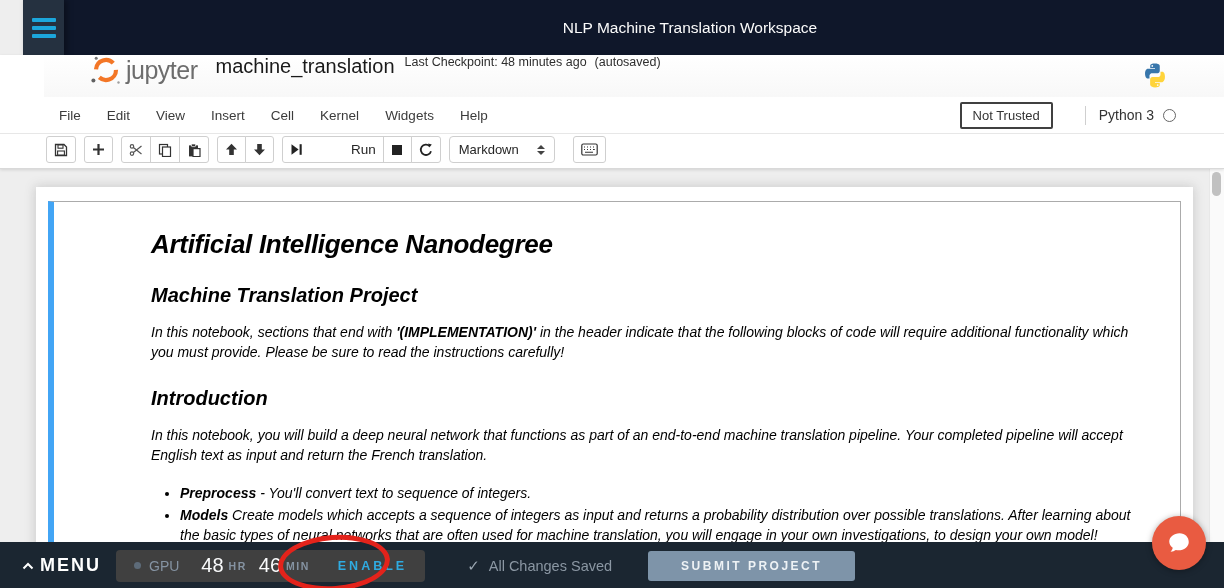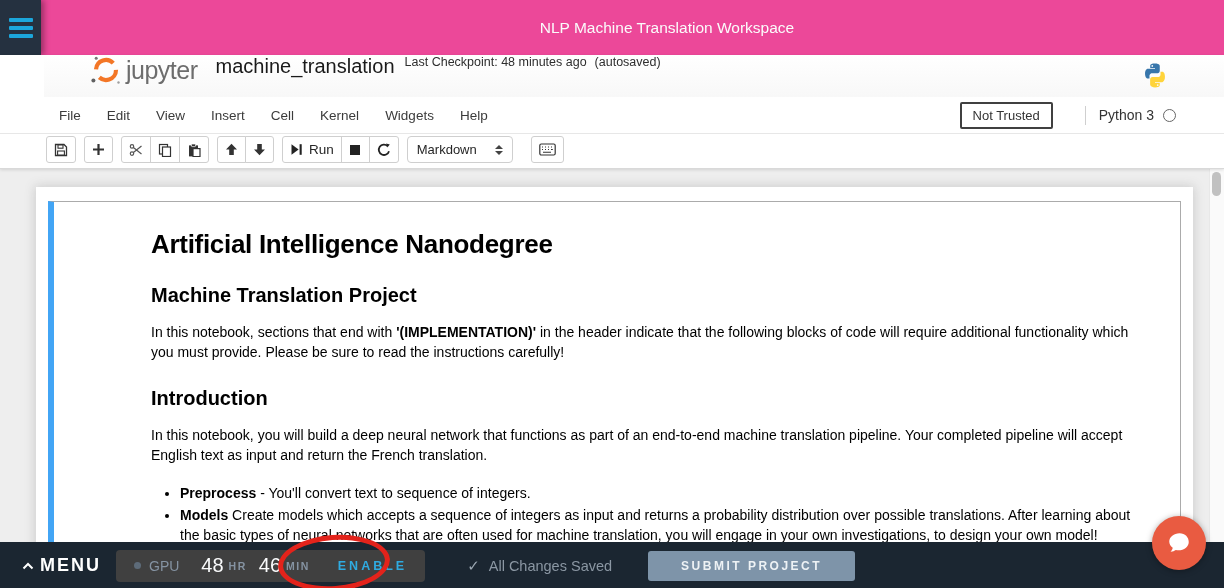--- a/index.html
+++ b/index.html
@@ -1,20 +1,20 @@
 <!DOCTYPE html>
 <html><head>
 <meta charset="utf-8">
 <style>
   * { margin:0; padding:0; box-sizing:border-box; }
   body { font-family:"Liberation Sans", sans-serif; background:#888; }
   .screen { position:relative; width:1224px; height:588px; overflow:hidden; background:#eee; }
 
   
-  .appbar { position:relative; height:55px; background:#ec4899; }
+  .appbar { position:relative; height:55px; background:#0f172a;margin-left:23px; }
   .appbar-rail { position:absolute; left:0; top:0; width:41px; height:55px; background:#253140;
                  box-shadow:3px 0 6px rgba(0,0,0,.35); display:flex; align-items:center; justify-content:center; cursor:pointer; }
   .hamburger { display:flex; flex-direction:column; gap:4px; }
   .hamburger span { width:24px; height:4px; background:#1ca6db; border-radius:1px; }
   .appbar-title { position:absolute; left:667px; top:0; transform:translateX(-50%); line-height:55px;
                   color:#fbfbfb; font-size:15.5px; white-space:nowrap; }
 
   
   .nb-chrome { background:#fff; border-bottom:1px solid #d9d9d9; box-shadow:0 1px 3px rgba(0,0,0,.12); position:relative; z-index:2; }
   .jp-header { height:42px; display:flex; align-items:flex-start; padding-left:46px; background:linear-gradient(180deg,#ffffff,#f8f8f8); position:relative;margin-left:44px; }
@@ -29,39 +29,39 @@
   .menu-item { padding:9px 13px; cursor:pointer; }
   .menubar-right { margin-left:auto; display:flex; align-items:center; padding-right:48px; }
   .not-trusted { border:2px solid #404040; border-radius:2px; padding:4px 11px; font-size:13px; color:#333; background:#fff; margin-right:32px; cursor:pointer; }
   .mb-divider { width:1px; height:19px; background:#cfcfcf; margin-right:13px; }
   .kernel-name { font-size:14px; color:#333; margin-right:9px; }
   .kernel-ind { width:13px; height:13px; border:1.6px solid #666; border-radius:50%; }
 
   .toolbar { height:34px; display:flex; align-items:flex-start; padding:2px 0 0 46px; background:#fff; }
   .grp { display:inline-flex; margin-right:8px; }
   .btn { height:27px; min-width:29px; display:inline-flex; align-items:center; justify-content:center;
-         background:#fff; border:1px solid #cfcfcf; cursor:pointer; padding:0 7px; }
+         background:#fff; border:1px solid #cfcfcf; cursor:pointer; padding:0 7px;gap:42px; }
   .grp .btn + .btn { margin-left:-1px; }
   .grp .btn:first-child { border-radius:3px 0 0 3px; }
   .grp .btn:last-child { border-radius:0 3px 3px 0; }
   .grp .btn:only-child { border-radius:3px; }
   .run-label { font-size:13.5px; color:#262626; margin-left:6px; }
   .cell-type { width:106px; height:27px; border:1px solid #cfcfcf; border-radius:4px; display:flex; align-items:center;
                justify-content:space-between; padding:0 9px; font-size:13px; color:#262626; margin-right:10px; cursor:pointer; }
   .sel-arrows { display:flex; flex-direction:column; gap:2px; }
   .sel-arrows i { width:0; height:0; border-left:4px solid transparent; border-right:4px solid transparent; }
   .sel-arrows i.up { border-bottom:4px solid #444; }
   .sel-arrows i.dn { border-top:4px solid #444; }
 
   
   .content { position:relative; height:373px; background:#eeeeee; overflow:hidden; }
   .nb-container { position:absolute; left:36px; top:18px; width:1157px; height:420px; background:#fff;
                   box-shadow:0 0 10px 1px rgba(87,87,87,.22); }
   .cell { margin:14px 12px 0; border:1px solid #ababab; border-left:6px solid #42a5f5; min-height:380px;
-          padding:27px 38px 20px 97px; background:#fff; color:#000; }
+          padding:27px 38px 20px 97px; background:#fff; color:#000;font-style:italic; }
   .cell h1 { font-size:26px; margin:0 0 18px; letter-spacing:-.3px; }
   .cell h2 { font-size:20px; margin:24px 0 15px; }
   .cell p  { font-size:14px; line-height:1.45; margin:0 0 14px; max-width:1002px; }
   .cell ul { margin:18px 0 0; padding-left:29px; max-width:1000px; }
   .cell li { font-size:14px; line-height:1.47; margin-bottom:1px; }
   .scrollbar { position:absolute; right:0; top:0; width:15px; height:100%; background:#fafafa; border-left:1px solid #e8e8e8; }
   .scroll-thumb { position:absolute; top:3px; left:2px; width:9px; height:24px; background:#c1c1c1; border-radius:5px; cursor:pointer; }
 
   
   .statusbar { position:relative; z-index:5; height:47px; background:#1b2631; display:flex; align-items:center; padding-left:22px; }

